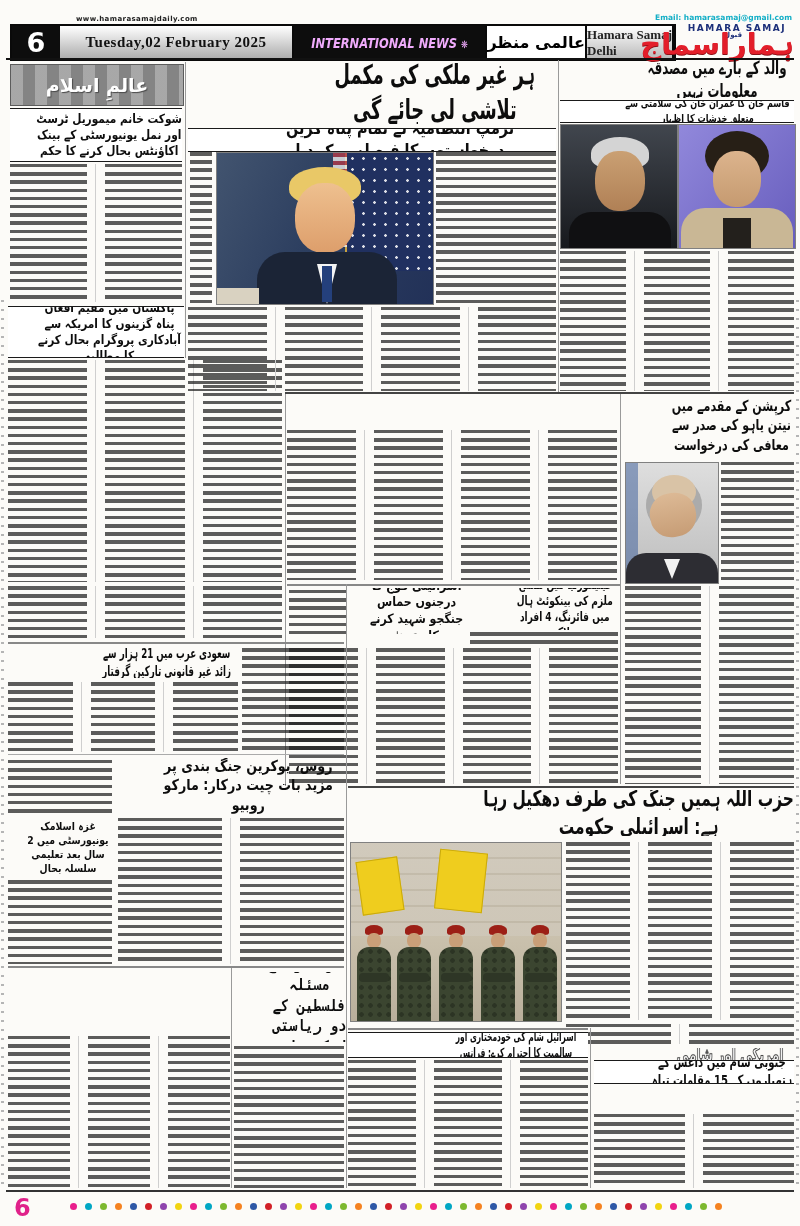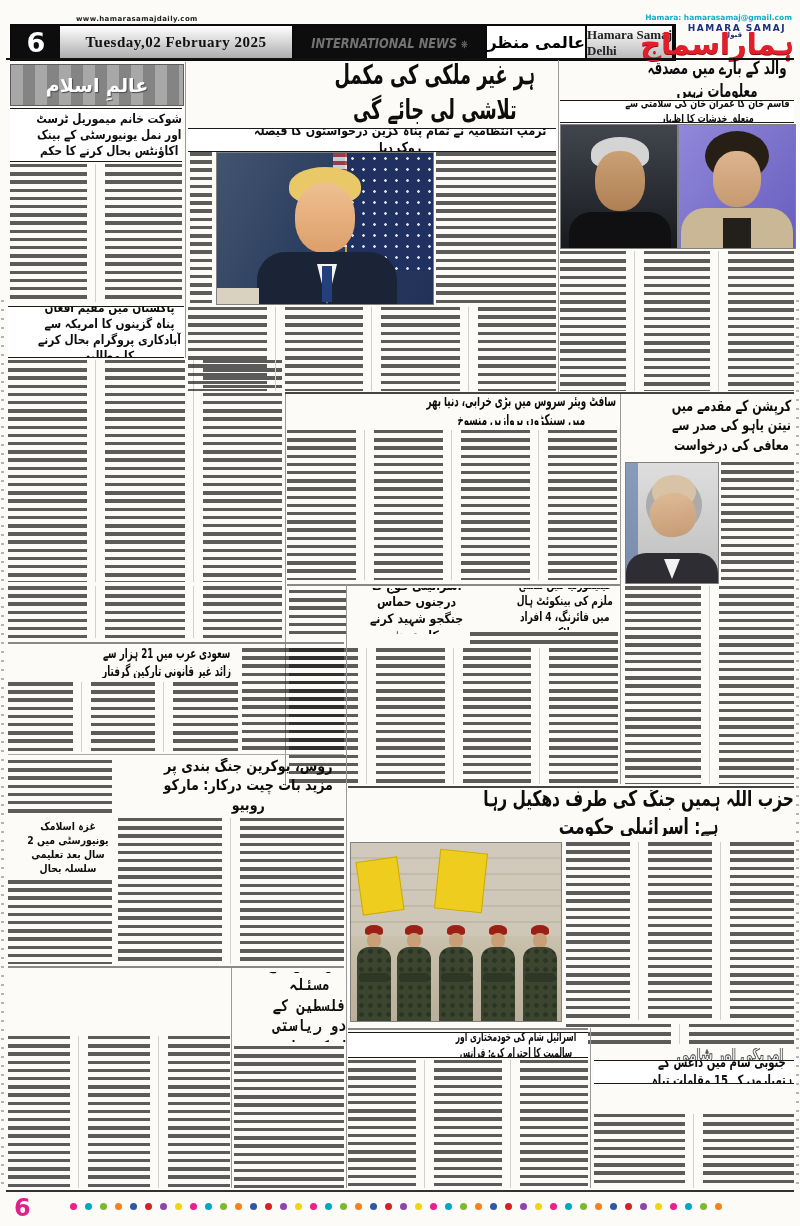--- a/index.html
+++ b/index.html
@@ -18,21 +18,21 @@
   .cols>.greek:not(:first-child){border-right:1px solid #cfcfcf;padding-right:8px;}
   .vr{background:#9a9a9a;width:1px;}
   .hrule{background:#444;}
   
   .hdrbox{display:flex;border:2px solid #0a0a0a;background:#fff;}
   .hdrbox>div{display:flex;align-items:center;justify-content:center;}
   .hdrbox>div:not(:first-child){border-right:2px solid #0a0a0a;}
   .c-num{width:48px;background:#0d0d0d;color:#fff;font-size:27px;font-weight:bold;}
   .c-date{flex:0 0 232px;background:linear-gradient(#ffffff,#ababab);font-family:"Liberation Serif",serif;
           font-weight:bold;font-size:15px;color:#111;letter-spacing:.5px;}
-  .c-intl{flex:0 0 152px;background:#0d0d0d;color:#737373;font-style:italic;font-weight:bold;font-size:14px;}
+  .c-intl{flex:0 0 152px;background:#0d0d0d;color:#f0abfc;font-style:italic;font-weight:bold;font-size:14px;}
   .c-intl .t{display:inline-block;transform:scaleX(.82);white-space:nowrap;}
   .c-urdu{flex:0 0 98px;background:#fff;font-weight:bold;font-size:16px;color:#000;}
   .c-ed{flex:1;background:linear-gradient(#ffffff,#b9b9b9);font-family:"Liberation Serif",serif;
         font-weight:bold;font-size:13px;color:#222;}
   
   .ph{position:absolute;overflow:hidden;border:1px solid #808080;background:#999;}
   .po{position:absolute;}
   #ph-trump{background:linear-gradient(115deg,#42546f 0%,#2d3f60 45%,#223158 100%);}
   #ph-trump .flag{right:0;top:0;width:40%;height:78%;background:#203060;
       background-image:radial-gradient(circle,rgba(255,255,255,.85) 1px,transparent 1.6px);background-size:11px 11px;
@@ -109,21 +109,21 @@
     <div class="c-num">6</div>
     <div class="c-date">Tuesday,02 February 2025</div>
     <div class="c-intl">
       <span class="t"><span>INTERNATIONAL NEWS</span>
       <span style="font-style:normal;font-size:10px;">❋</span></span>
     </div>
     <div class="c-urdu ur">عالمی منظر</div>
     <div class="c-ed">Hamara Samaj Delhi</div>
   </div>
 
-  <div class="abs m-email" style="right:8px;top:13px;">Hamara: hamarasamaj@gmail.com</div>
+  <div class="abs m-email" style="right:8px;top:13px;">Email: hamarasamaj@gmail.com</div>
   <div class="abs m-en" style="right:14px;top:23px;">HAMARA SAMAJ</div>
   <div class="abs m-city ur" style="right:58px;top:31px;">قبول</div>
   <div class="abs m-ur ur" style="right:6px;top:30px;width:120px;text-align:left;">ہماراسماج</div>
 
   <div class="abs hrule" style="left:6px;top:58px;width:788px;height:2px;background:#111;"></div>
 
   <div class="abs islamban ur" style="left:10px;top:64px;width:172px;height:40px;">عالمِ اسلام</div>
 
   <div class="abs hl hbox ur" style="left:10px;top:108px;width:172px;height:52px;font-size:12.5px;">
       <span class="cxi">شوکت خانم میموریل ٹرسٹ اور نمل یونیورسٹی کے بینک اکاؤنٹس بحال کرنے کا حکم</span>
@@ -144,21 +144,21 @@
         <div class="greek"></div>
         <div class="greek"></div>
       </div>
     </div>
 
   <div class="abs vr" style="left:185px;top:62px;height:296px;"></div>
 
   <div class="abs hl ur" style="left:188px;top:62px;width:368px;height:62px;font-size:27px;">
       <span class="cxi" style="width:152%;transform:scaleX(.658);">ہر غیر ملکی کی مکمل تلاشی لی جائے گی</span>
     </div>
-  <div class="abs hl hbox ur" style="left:188px;top:128px;width:368px;height:22px;font-size:13px;">
+  <div class="abs hl hbox ur" style="left:188px;top:128px;width:368px;height:22px;font-size:17px;">
       <span class="cxi">ٹرمپ انتظامیہ نے تمام پناہ گزین درخواستوں کا فیصلہ روک دیا</span>
     </div>
 
   <div class="ph" id="ph-trump" style="left:216px;top:152px;width:216px;height:151px;" title="US president seated at desk with flags">
     <div class="po flag"></div>
     <div class="po stripes"></div>
     <div class="po hair"></div>
     <div class="po face"></div>
     <div class="po suit"></div>
     <div class="po shirt"></div>
@@ -198,23 +198,20 @@
   <div class="abs" style="left:560px;top:251px;width:234px;height:140px;">
       <div class="cols">
         <div class="greek"></div>
         <div class="greek"></div>
         <div class="greek"></div>
       </div>
     </div>
 
   <div class="abs hrule" style="left:285px;top:392px;width:509px;height:2px;"></div>
   <div class="abs vr" style="left:285px;top:394px;height:392px;"></div>
-  <div class="abs hl ur" style="left:287px;top:397px;width:330px;height:28px;font-size:15px;">
-      <span class="cxi" style="width:172%;transform:scaleX(.58);">سافٹ ویئر سروس میں بڑی خرابی، دنیا بھر میں سینکڑوں پروازیں منسوخ</span>
-    </div>
   <div class="abs" style="left:287px;top:430px;width:330px;height:150px;">
       <div class="cols">
         <div class="greek"></div>
         <div class="greek"></div>
         <div class="greek"></div>
         <div class="greek"></div>
       </div>
     </div>
 
   <div class="abs vr" style="left:620px;top:394px;height:390px;"></div>

